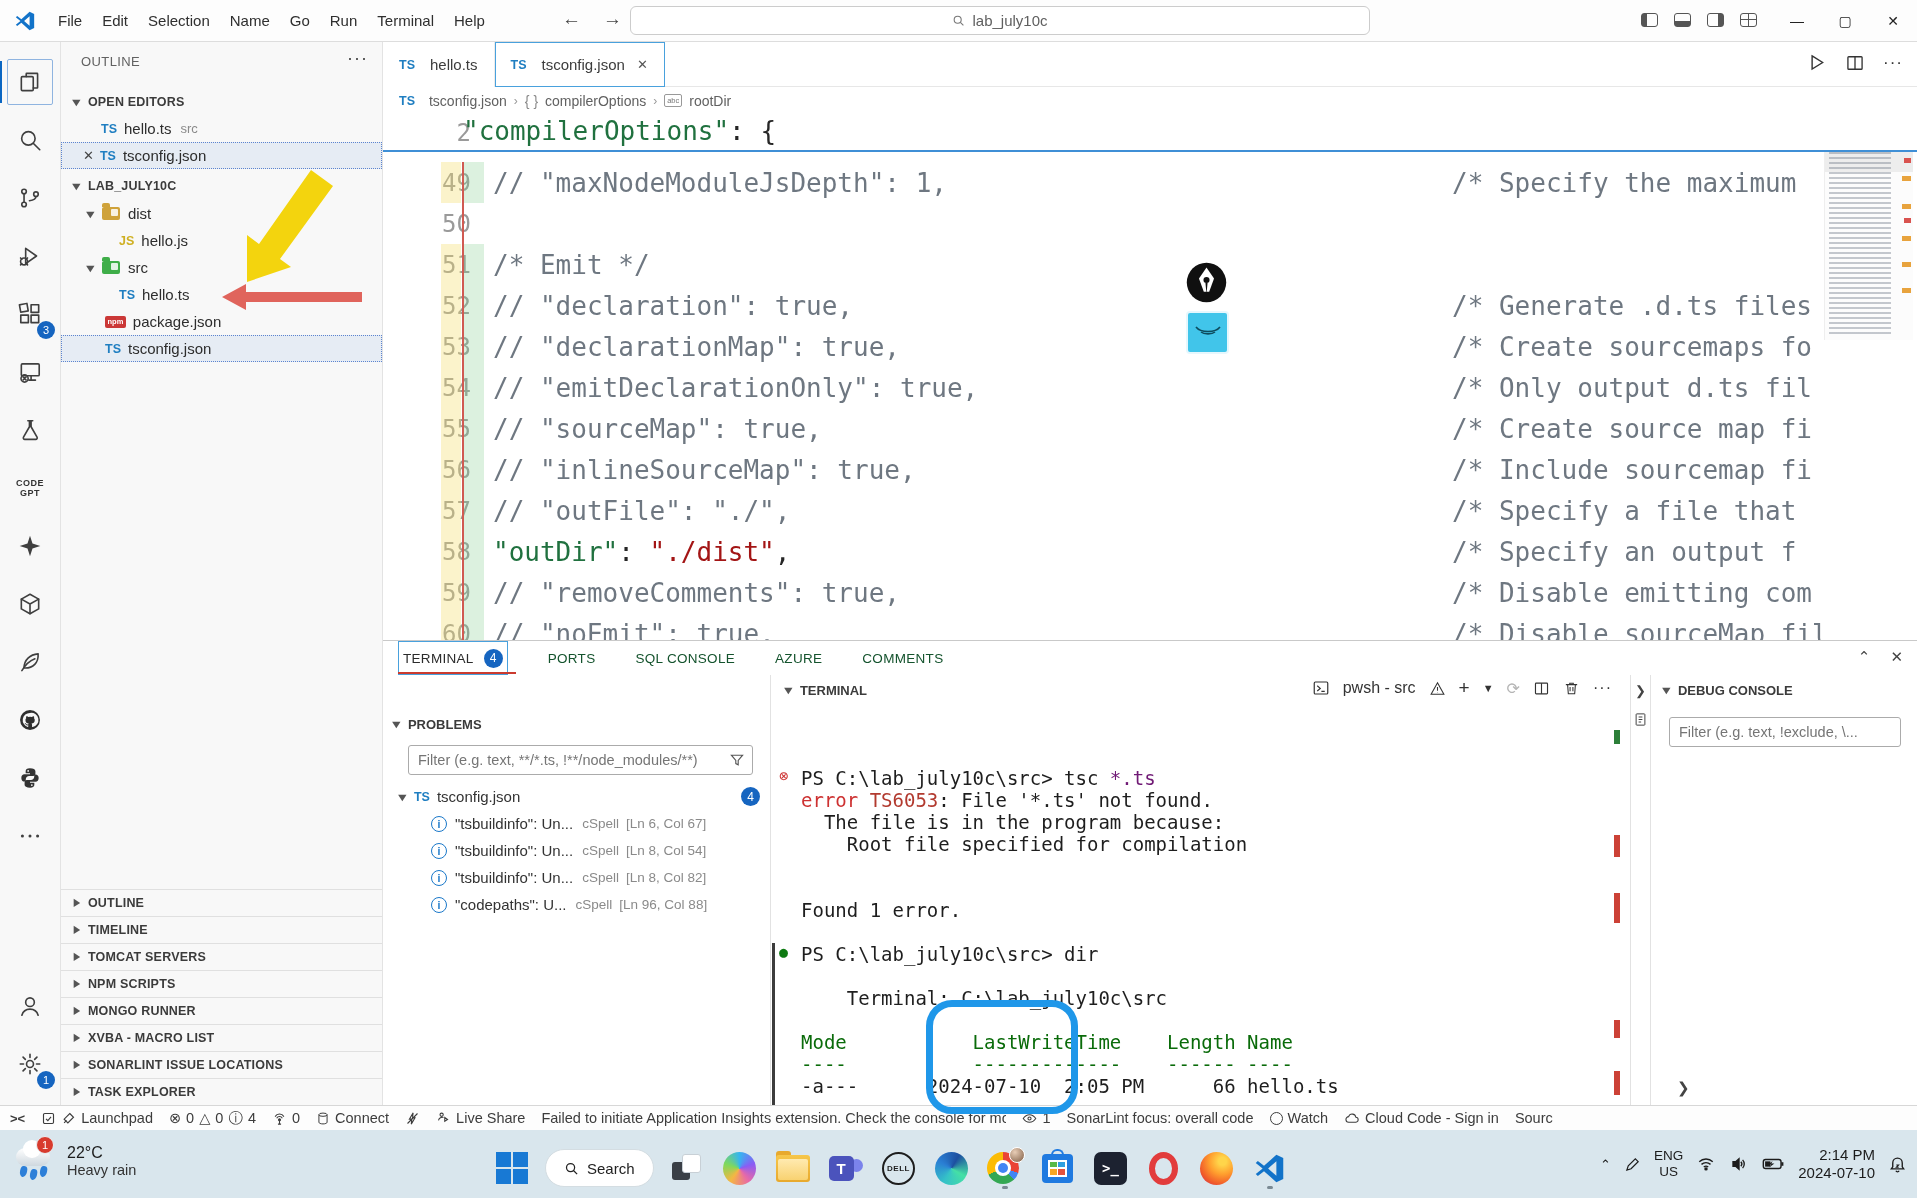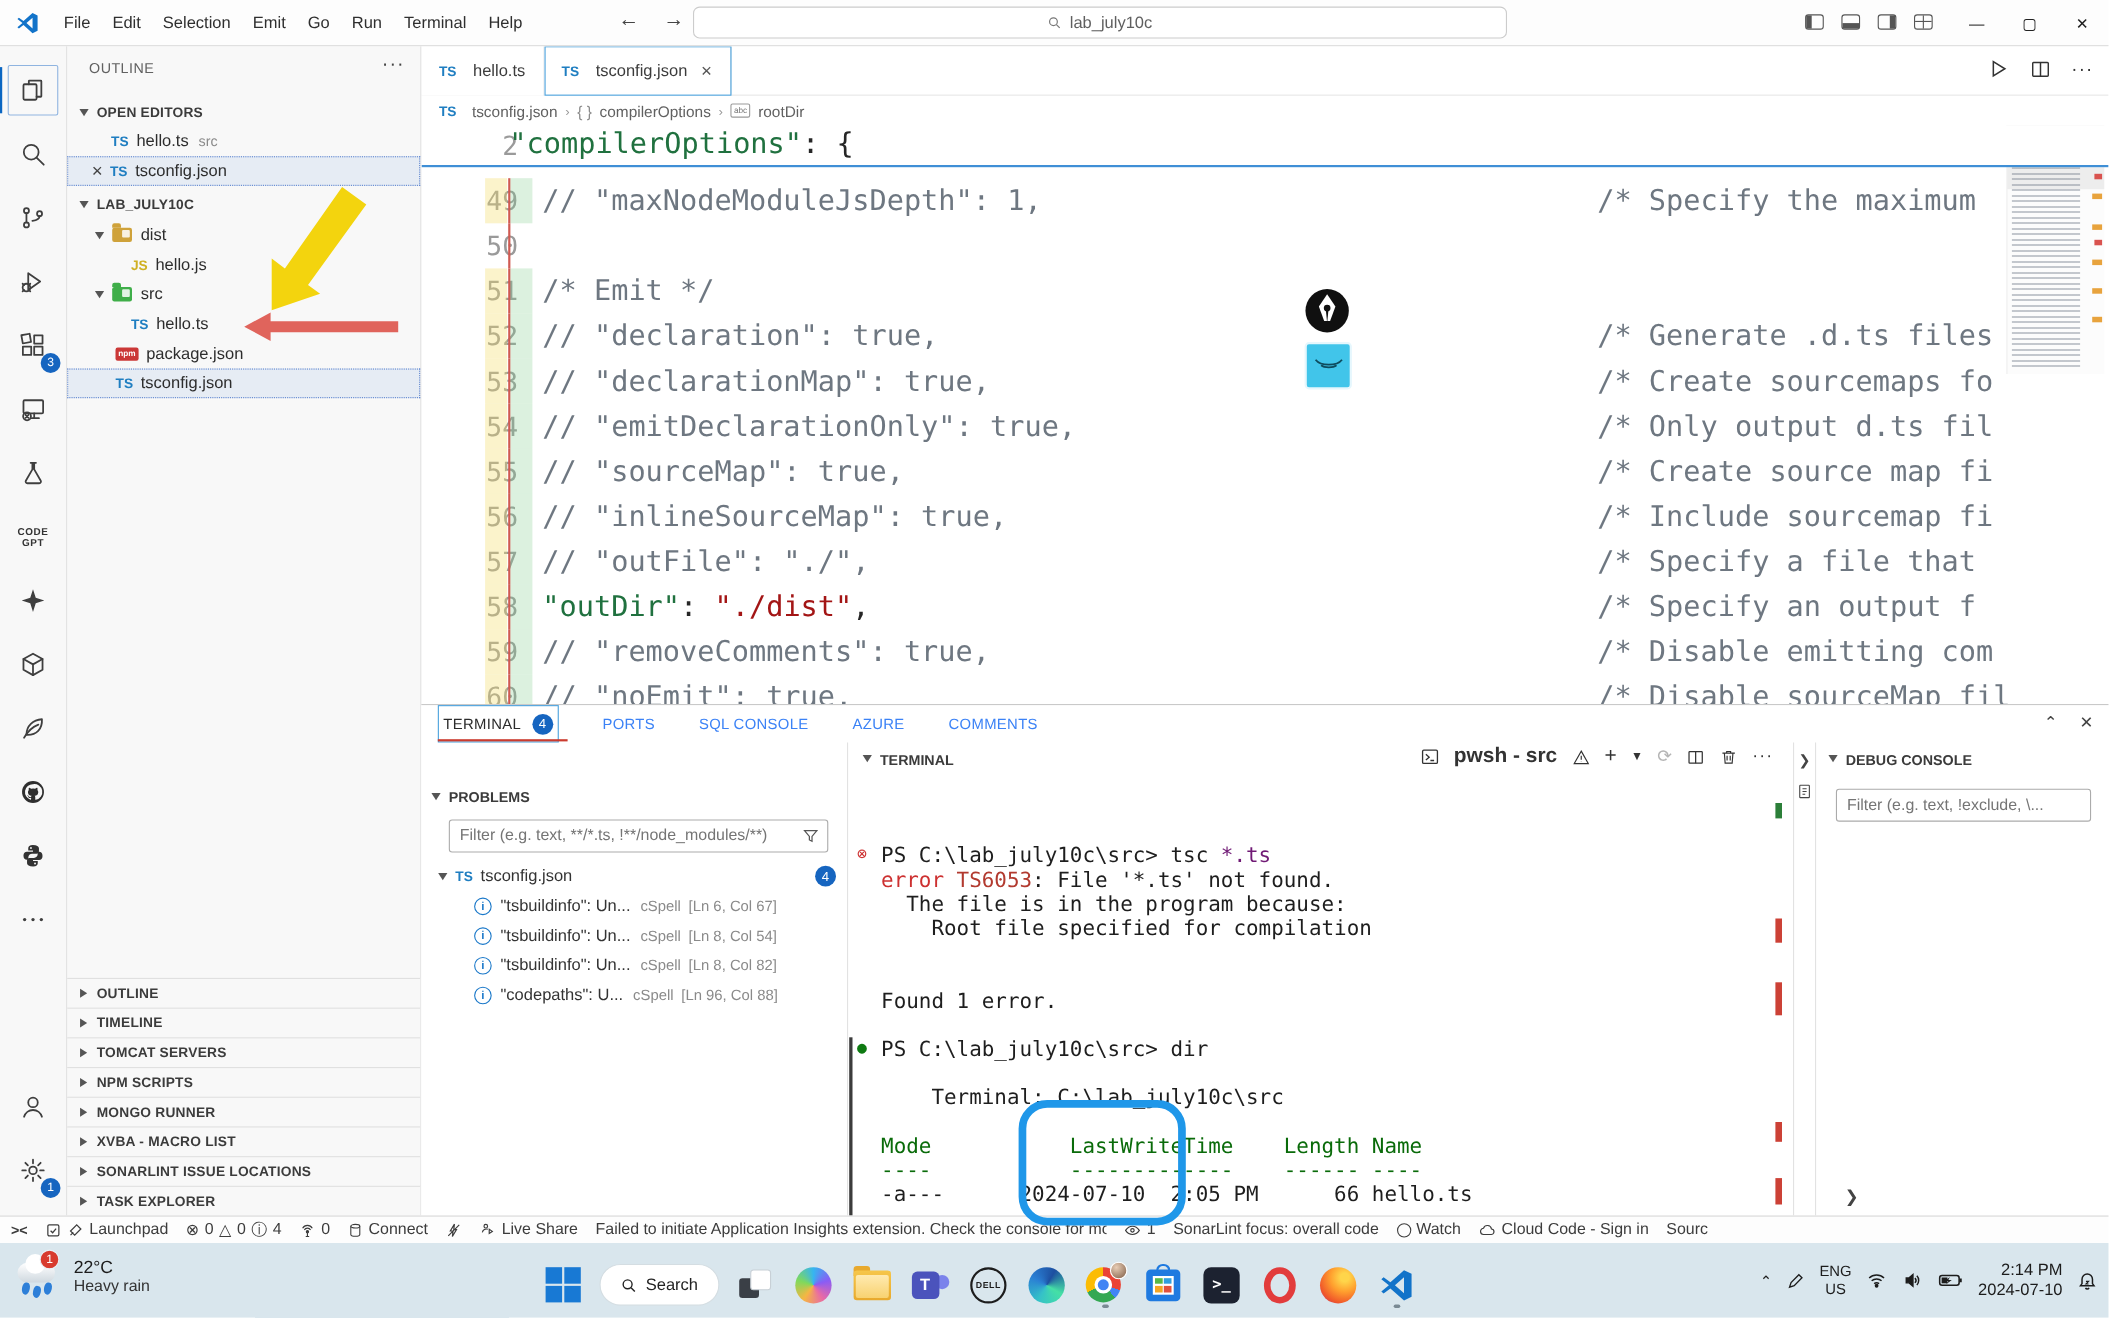--- a/index.html
+++ b/index.html
@@ -73,21 +73,21 @@
   .tk-cm{color:var(--comment)} .tk-key{color:var(--key_green)} .tk-str{color:var(--string_red)} .tk-pl{color:#262626}
   #minimap{position:absolute;left:1441px;top:72px;width:89px;height:226px;border-left:1px solid #eee;background:#fcfcfc}
   #minimap .mm-lines{position:absolute;left:4px;top:3px;width:62px;bottom:3px;background:repeating-linear-gradient(180deg,rgba(110,120,135,.4) 0 2px,transparent 2px 5px)}
   #minimap .mm-slider{position:absolute;left:0;right:0;top:0;height:58px;background:rgba(0,0,0,.06)}
   .mm-mark{position:absolute;width:9px;height:5px;right:2px;background:#e8a33d}
   .mm-mark.red{background:#d9534f;width:7px}
 
   
   #panel{position:absolute;left:383px;top:640px;width:1534px;height:465px;background:#fff;border-top:1px solid #c9c9c9;z-index:3}
   #panel-tabs{position:absolute;left:0;top:0;right:0;height:34px;display:flex;align-items:center;padding-left:15px;gap:40px}
-  .ptab{font-size:13.5px;letter-spacing:.3px;color:#3b82f6;display:flex;align-items:center;gap:10px;position:relative;height:34px}
+  .ptab{font-size:13.5px;letter-spacing:.3px;color:#14532d;display:flex;align-items:center;gap:10px;position:relative;height:34px}
   .ptab.active{color:#2b2b2b;outline:1.4px solid var(--tab_outline);outline-offset:-1px;padding:0 5px}
   .ptab .p-badge{min-width:19px;height:19px;border-radius:10px;background:var(--badge);color:#fff;font-size:12px;display:flex;align-items:center;justify-content:center}
   .ptab.active::after{content:"";position:absolute;left:0;right:-8px;bottom:1px;height:2.5px;background:var(--panel_red)}
   #panel-actions{position:absolute;right:14px;top:7px;display:flex;gap:20px;font-size:15px;color:#444}
   .psec-head{position:absolute;top:36px;height:26px;display:flex;align-items:center;font-size:13px;font-weight:bold;color:#3b3b3b}
   #problems-sec{position:absolute;left:0;top:34px;width:387px;bottom:0}
   .pfilter{position:absolute;height:30px;border:1px solid #ababab;border-radius:3px;background:#fff;font-size:14.5px;color:#8a8a8a;padding:0 28px 0 9px;font-family:"Liberation Sans",sans-serif;width:100%}
   .funnel{position:absolute;right:8px;top:7px}
   .prob-row{position:absolute;left:0;right:0;height:27px;display:flex;align-items:center;font-size:15px}
   .info-i{width:16px;height:16px;border-radius:50%;border:1.4px solid #1a78c9;color:#1a78c9;font-size:10.5px;font-weight:bold;display:flex;align-items:center;justify-content:center;margin-right:8px;flex:none}
@@ -138,21 +138,21 @@
   #float-pen{position:absolute;left:1185px;top:261px;z-index:42}
   #float-smile{position:absolute;left:1186px;top:311px;width:43px;height:43px;background:#41c5ea;border:2px solid #e6f7fd;border-radius:4px;z-index:42;display:flex;align-items:center;justify-content:center}
 </style>
 </head>
 <body>
 
 <div id="titlebar">
   <svg id="vs-logo" width="22" height="22" viewBox="0 0 24 24">
       <path fill="#1273c9" d="M17 2l5 2.4v15.2L17 22l-9-8-4.5 3.4L2 16l5-4-5-4 1.5-1.4L8 10zM17 6.7L11 12l6 5.3z"></path>
     </svg>
-  <div id="menu-bar"><span class="menu-item">File</span><span class="menu-item">Edit</span><span class="menu-item">Selection</span><span class="menu-item">Emit</span><span class="menu-item">Go</span><span class="menu-item">Run</span><span class="menu-item">Terminal</span><span class="menu-item">Help</span></div>
+  <div id="menu-bar"><span class="menu-item">File</span><span class="menu-item">Edit</span><span class="menu-item">Selection</span><span class="menu-item">Name</span><span class="menu-item">Go</span><span class="menu-item">Run</span><span class="menu-item">Terminal</span><span class="menu-item">Help</span></div>
   <div id="nav-arrows">
     <span>←</span>
     <span>→</span>
   </div>
   <div id="tb-search">
     <svg width="13" height="13" viewBox="0 0 24 24" fill="none" stroke="#777" stroke-width="2">
         <circle cx="10.5" cy="10.5" r="6.5"></circle>
         <path d="M15.5 15.5L21 21"></path>
       </svg>
     <span>lab_july10c</span>
@@ -584,21 +584,21 @@
   <div id="terminal-sec">
     <div class="psec-head" style="left:12px;top:2px">
       <span class="chev">▼</span>
       <span>TERMINAL</span>
     </div>
     <div id="term-controls">
       <svg width="18" height="18" viewBox="0 0 24 24" fill="none" stroke="#333" stroke-width="1.6">
           <rect x="3" y="4" width="18" height="16" rx="1.5"></rect>
           <path d="M7 9l4 3.5L7 16M12.5 16.5H17"></path>
         </svg>
-      <span style="font-size:19px;font-weight:bold">pwsh - src</span>
+      <span style="font-size:16px;font-weight:normal">pwsh - src</span>
       <svg width="17" height="17" viewBox="0 0 24 24" fill="none" stroke="#333" stroke-width="1.5">
           <path d="M12 4L21 20H3z"></path>
           <path d="M12 10v5M12 17.5v.5"></path>
         </svg>
       <span style="font-size:19px">+</span>
       <span style="font-size:11px">▼</span>
       <span style="color:#b5b5b5;font-size:16px">⟳</span>
       <svg width="17" height="17" viewBox="0 0 24 24" fill="none" stroke="#333" stroke-width="1.6">
           <rect x="3.5" y="4.5" width="17" height="15" rx="1"></rect>
           <path d="M12 4.5v15"></path>

